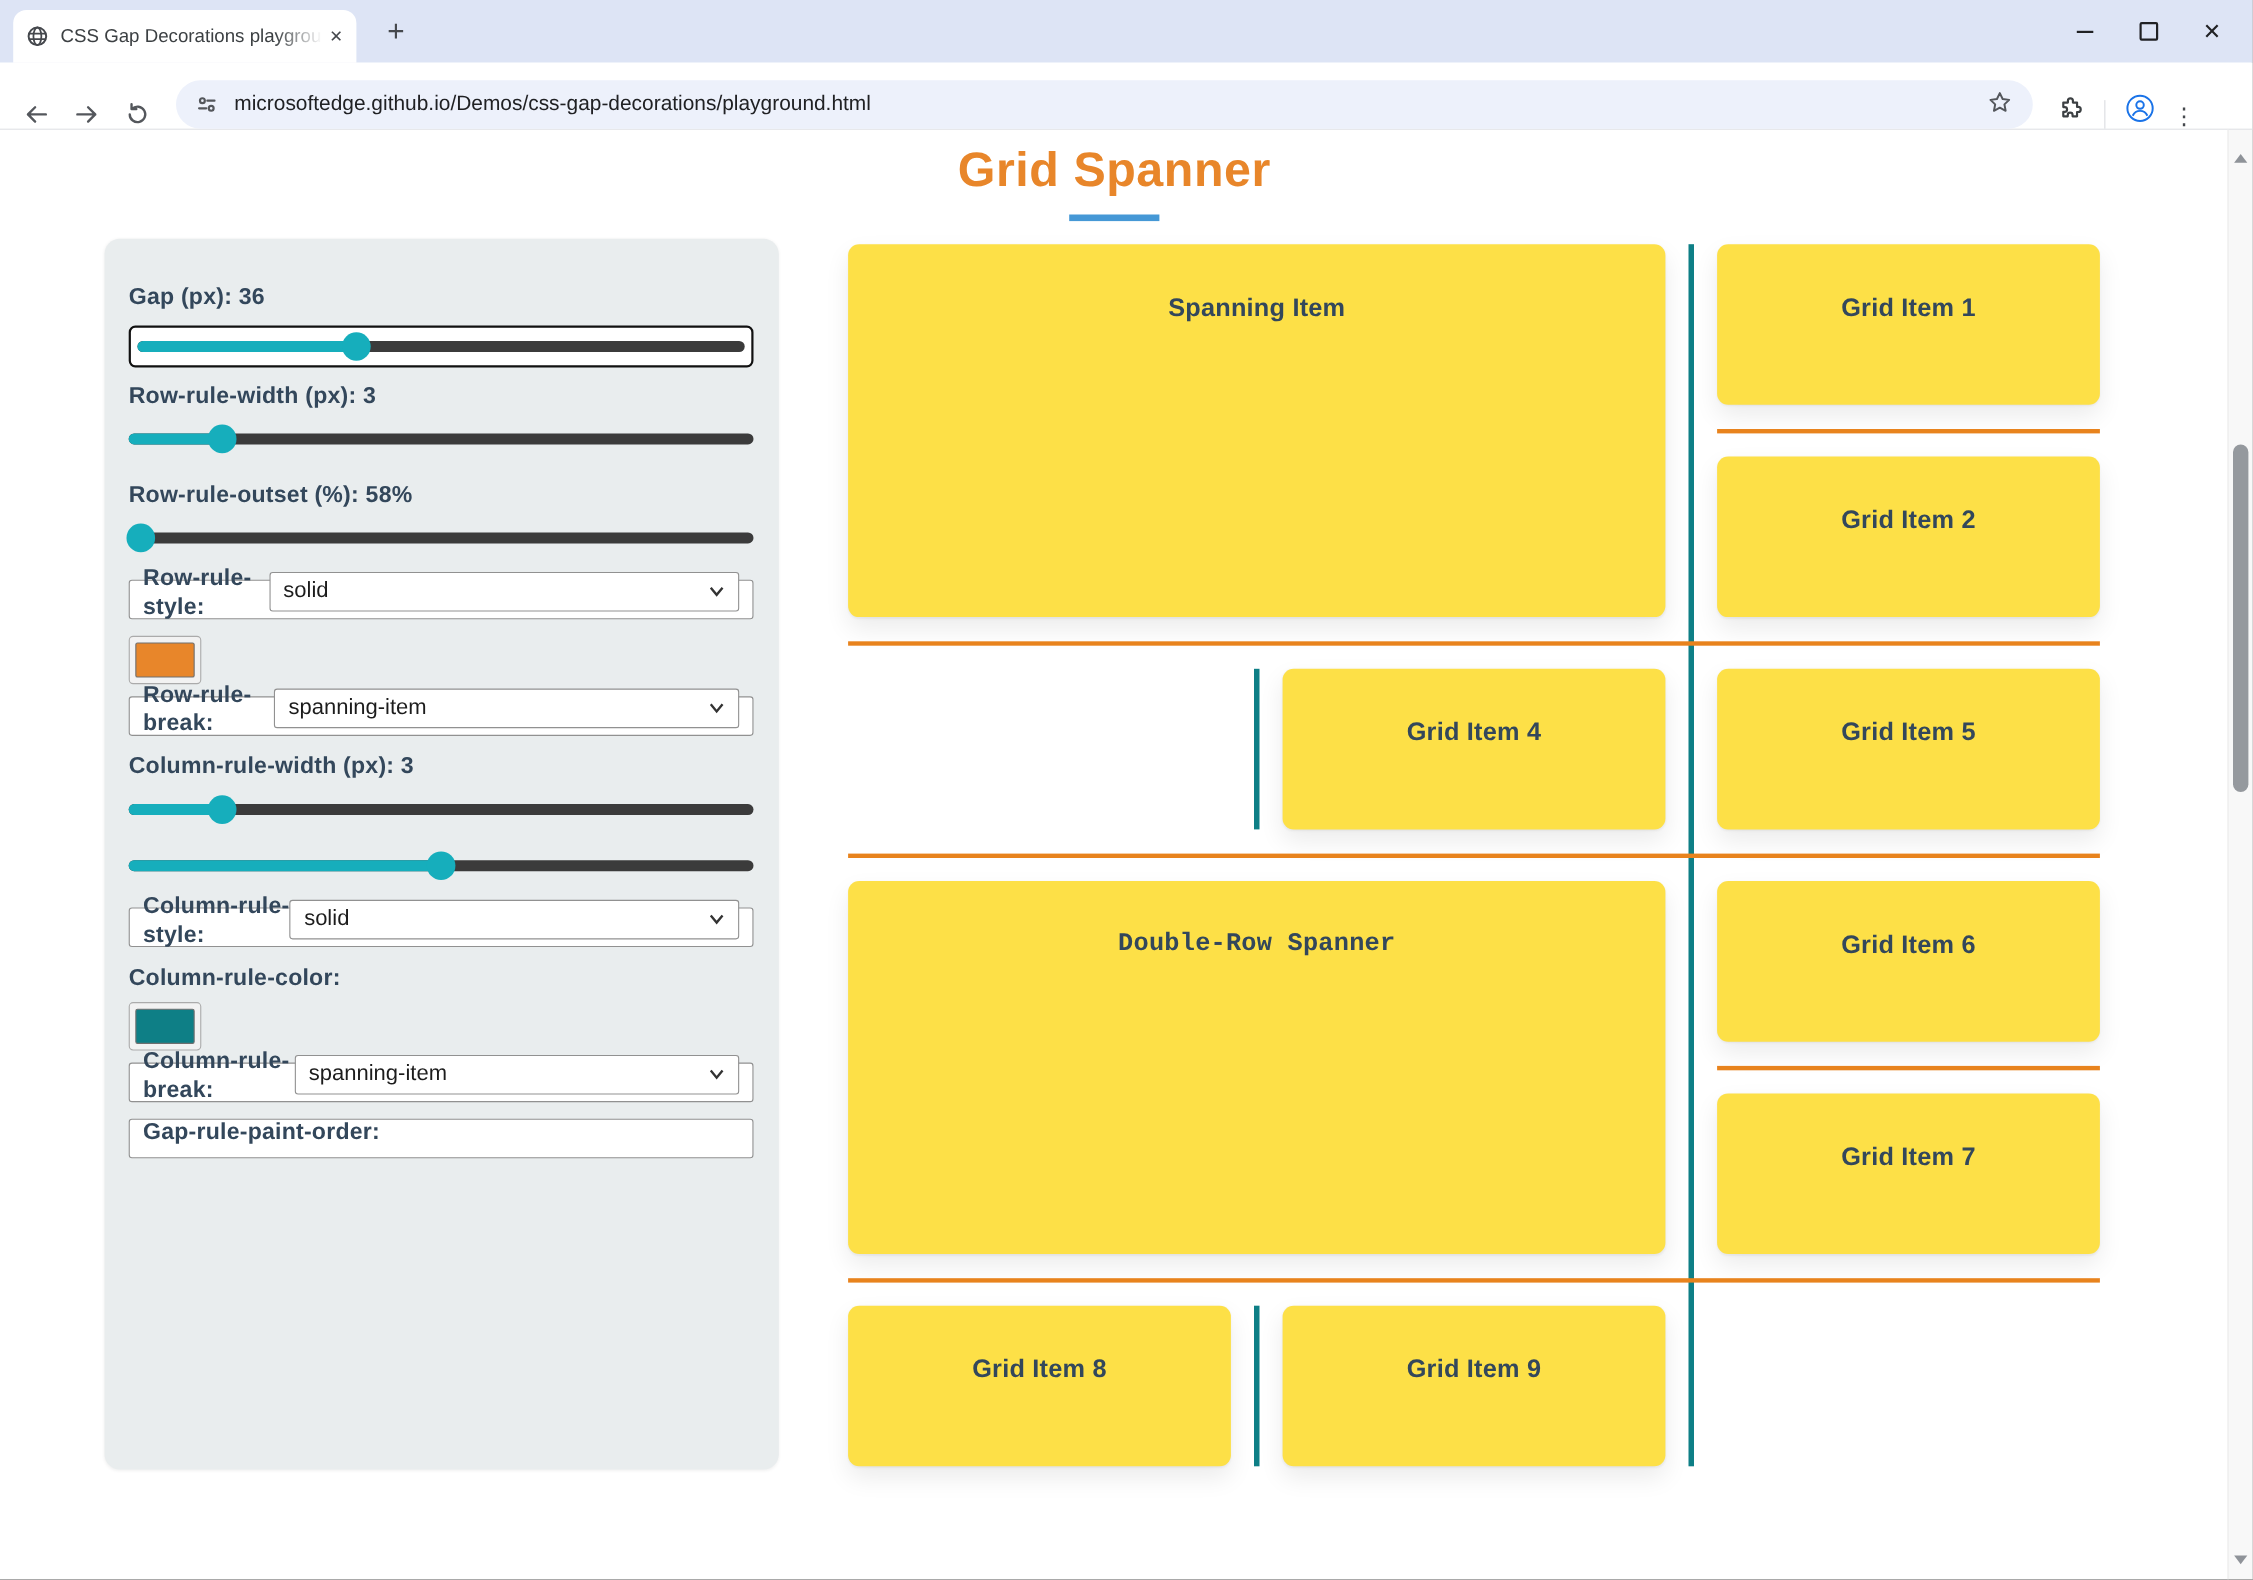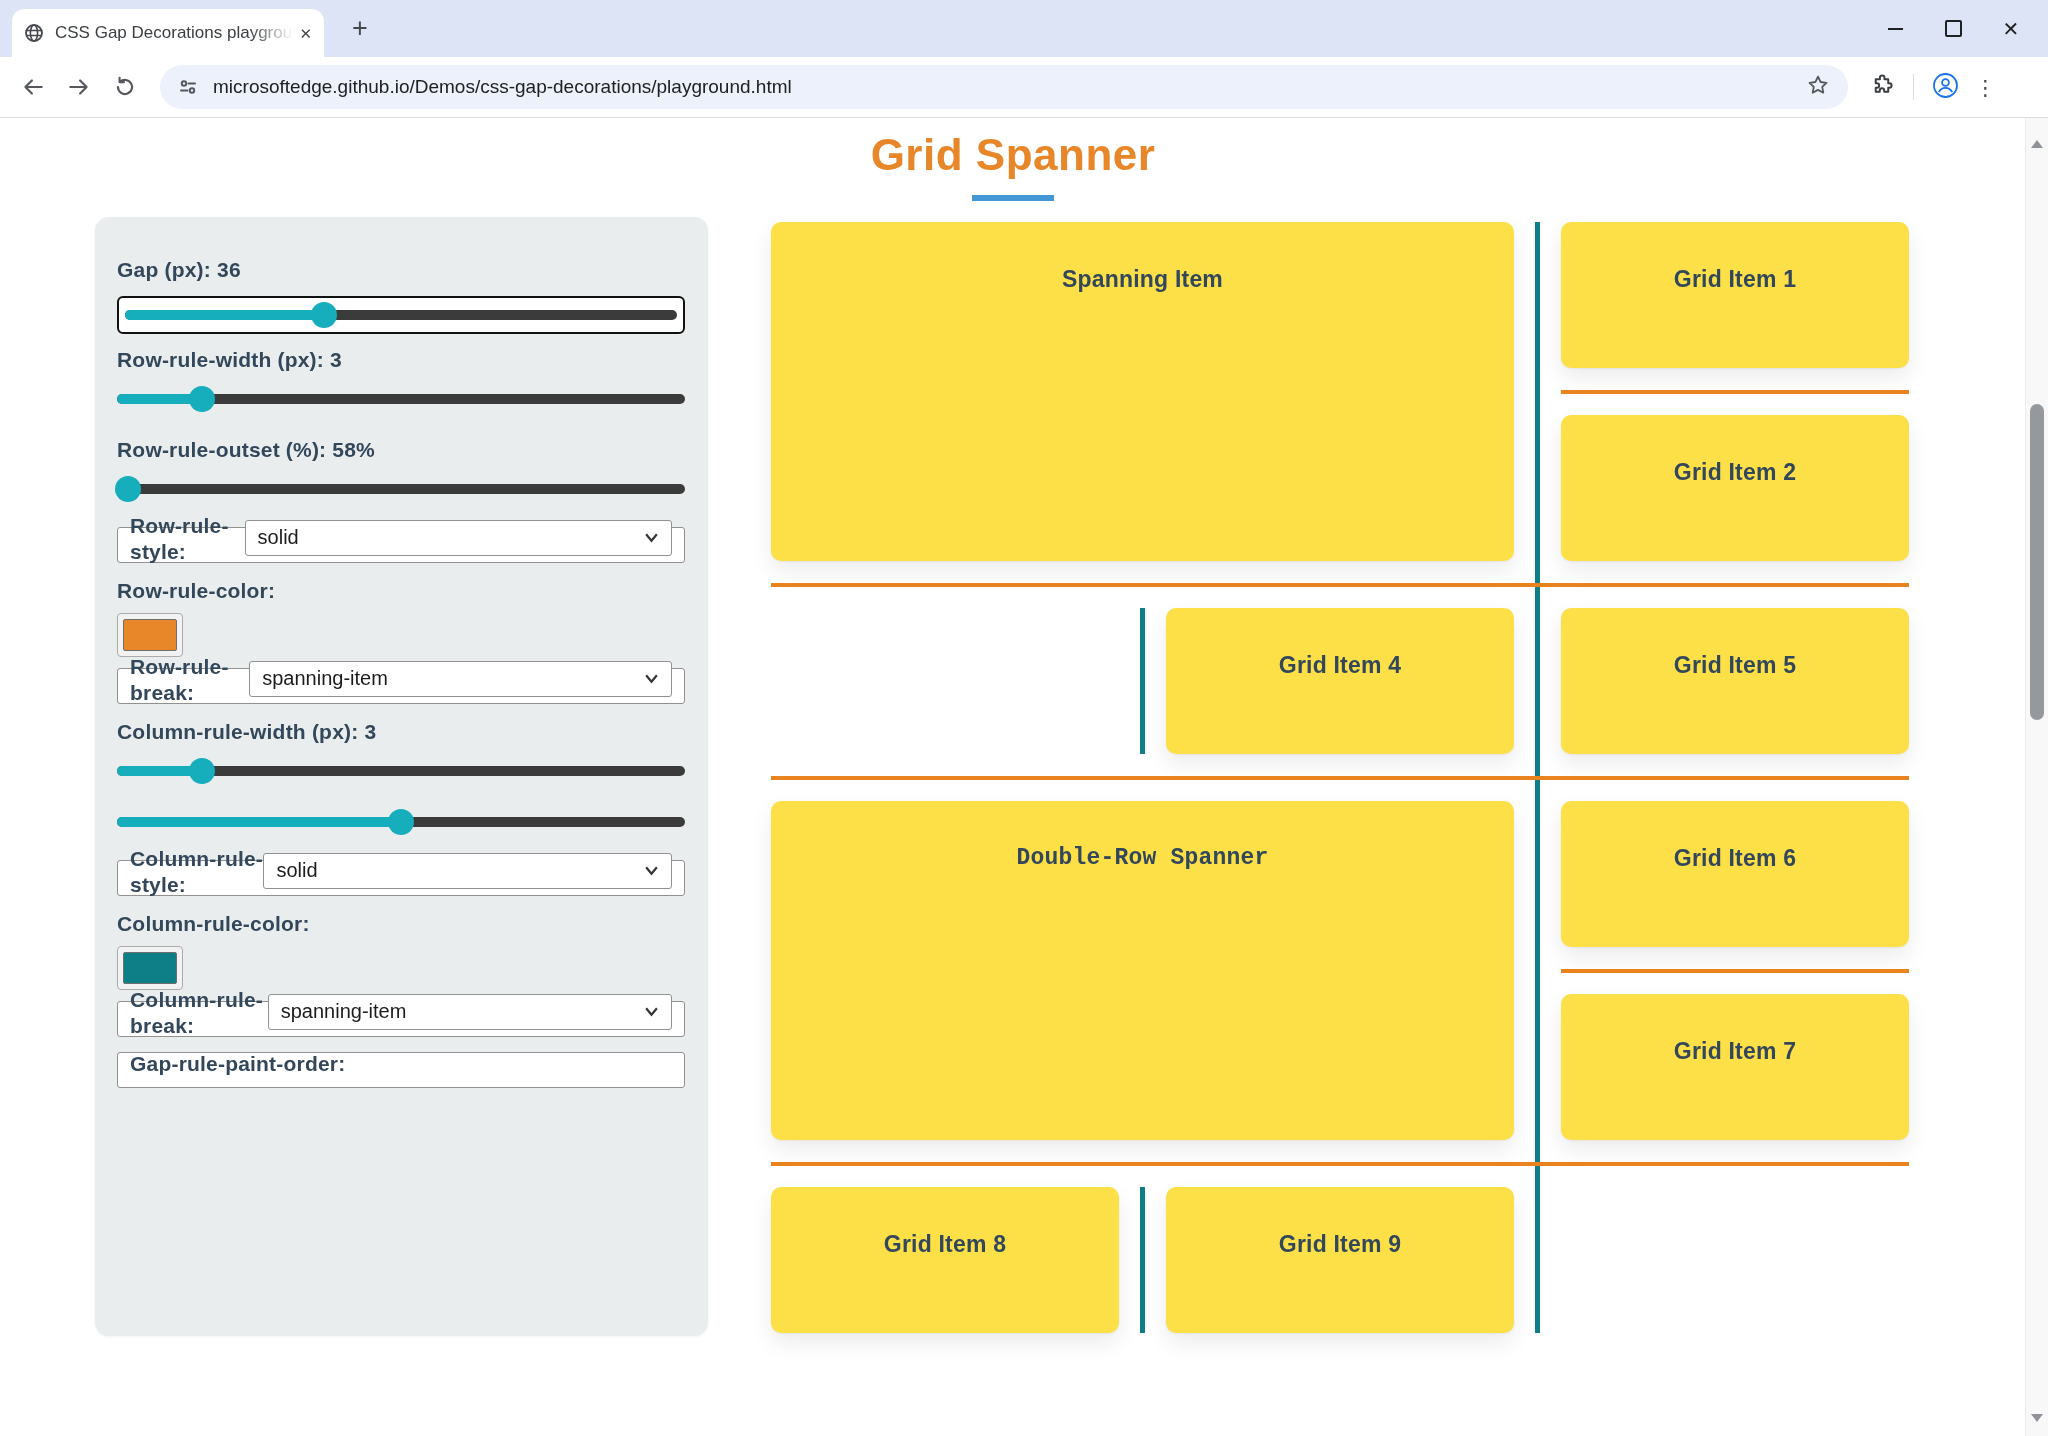--- a/index.html
+++ b/index.html
@@ -16,21 +16,21 @@
   .newtab{position:absolute;left:344px;top:13px;width:32px;height:32px;font-size:27px;font-weight:300;
        color:#45484d;text-align:center;line-height:30px;}
   .winctl{position:absolute;right:8px;top:0;height:57px;display:flex;align-items:center;}
   .winctl>div{width:58px;height:57px;display:flex;align-items:center;justify-content:center;}
   .glyph-min{width:15px;height:2px;background:#202124;}
   .glyph-max{width:13px;height:13px;border:2px solid #202124;border-radius:2px;}
   .glyph-close{font-size:20px;color:#202124;line-height:1;}
 
   
   .toolbar{position:absolute;left:0;top:57px;width:100%;height:61px;background:#fff;
-           border-bottom:1px solid #dadce0;display:flex;align-items:center;box-sizing:border-box;}
+           border-bottom:1px solid #dadce0;display:flex;align-items:flex-end;box-sizing:border-box;}
   .navicon{width:26px;height:26px;margin-left:20px;flex:none;}
   .navicon svg{width:26px;height:26px;stroke:#54575c;stroke-width:2;fill:none;stroke-linecap:round;stroke-linejoin:round;}
   .omnibox{margin-left:22px;height:44px;width:1688px;background:#edf1fb;border-radius:22px;
            display:flex;align-items:center;padding:0 18px;box-sizing:border-box;flex:none;}
   .tune-icon{width:20px;height:20px;flex:none;}
   .tune-icon svg{width:20px;height:20px;stroke:#54575c;stroke-width:2;fill:none;stroke-linecap:round;}
   .url{font-size:19px;color:#202124;margin-left:15px;white-space:nowrap;}
   .omni-spacer{flex:1;}
   .star-icon svg{width:24px;height:24px;stroke:#54575c;stroke-width:1.8;fill:none;stroke-linejoin:round;}
   .ext-icon{margin-left:22px;}
@@ -203,21 +203,20 @@
         <div class="group select">
           <div class="lbl">Row-rule-style:</div>
           <div class="select">
             <span class="select-value">solid</span>
             <svg class="chev" viewBox="0 0 14 10">
               <polyline points="2,2 7,8 12,2"></polyline>
             </svg>
           </div>
         </div>
         <div class="group color">
-          <div class="lbl">Row-rule-color:</div>
           <div class="swatch">
             <div class="swatch-inner" style="background: rgb(232, 134, 42);"></div>
           </div>
         </div>
         <div class="group select">
           <div class="lbl">Row-rule-break:</div>
           <div class="select">
             <span class="select-value">spanning-item</span>
             <svg class="chev" viewBox="0 0 14 10">
               <polyline points="2,2 7,8 12,2"></polyline>

